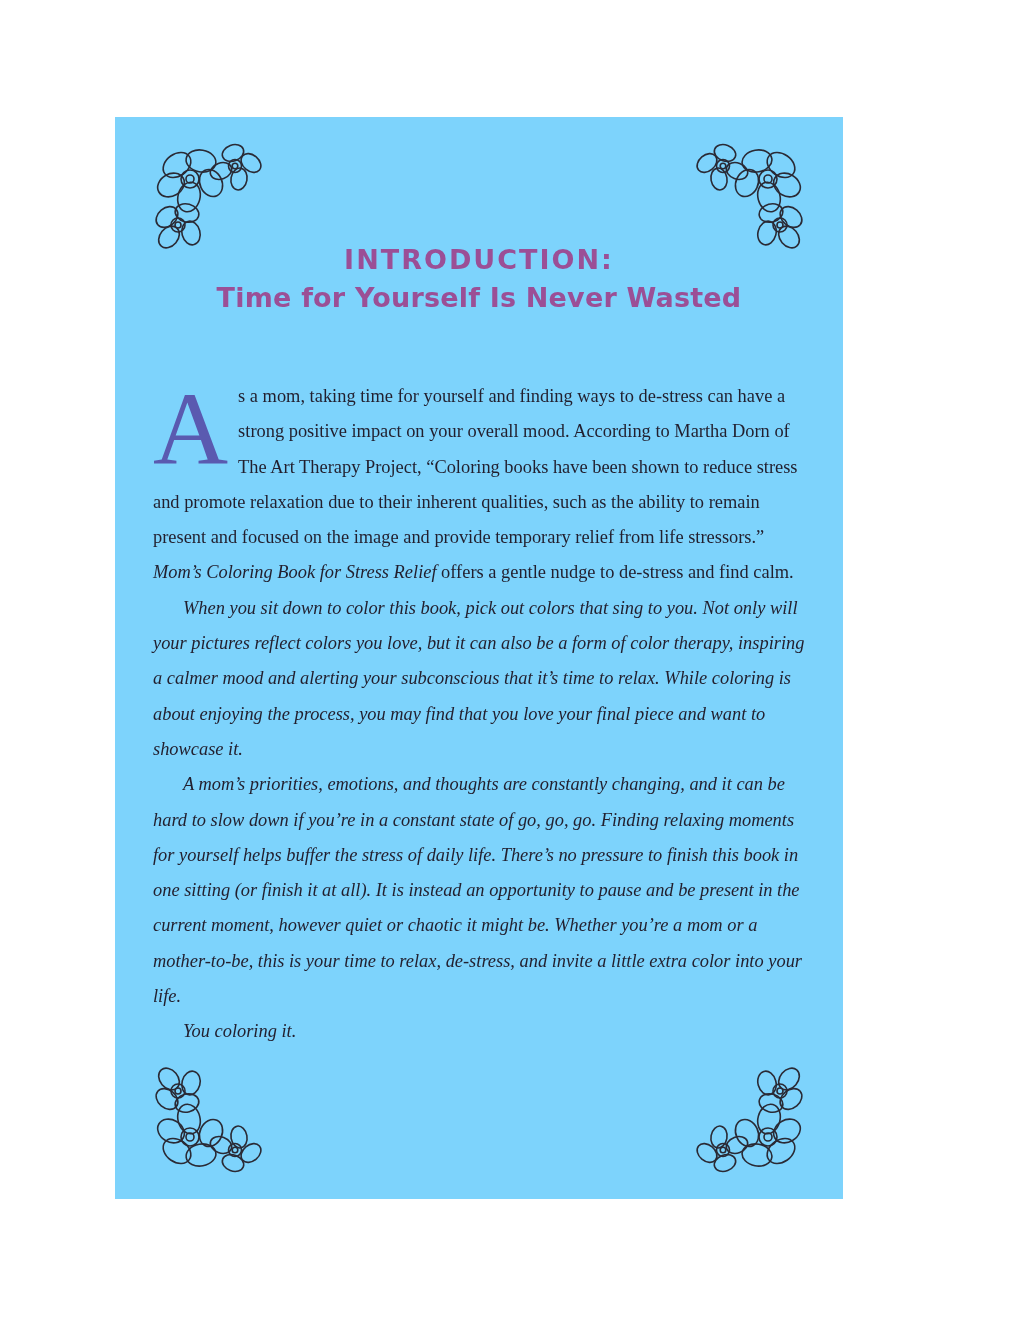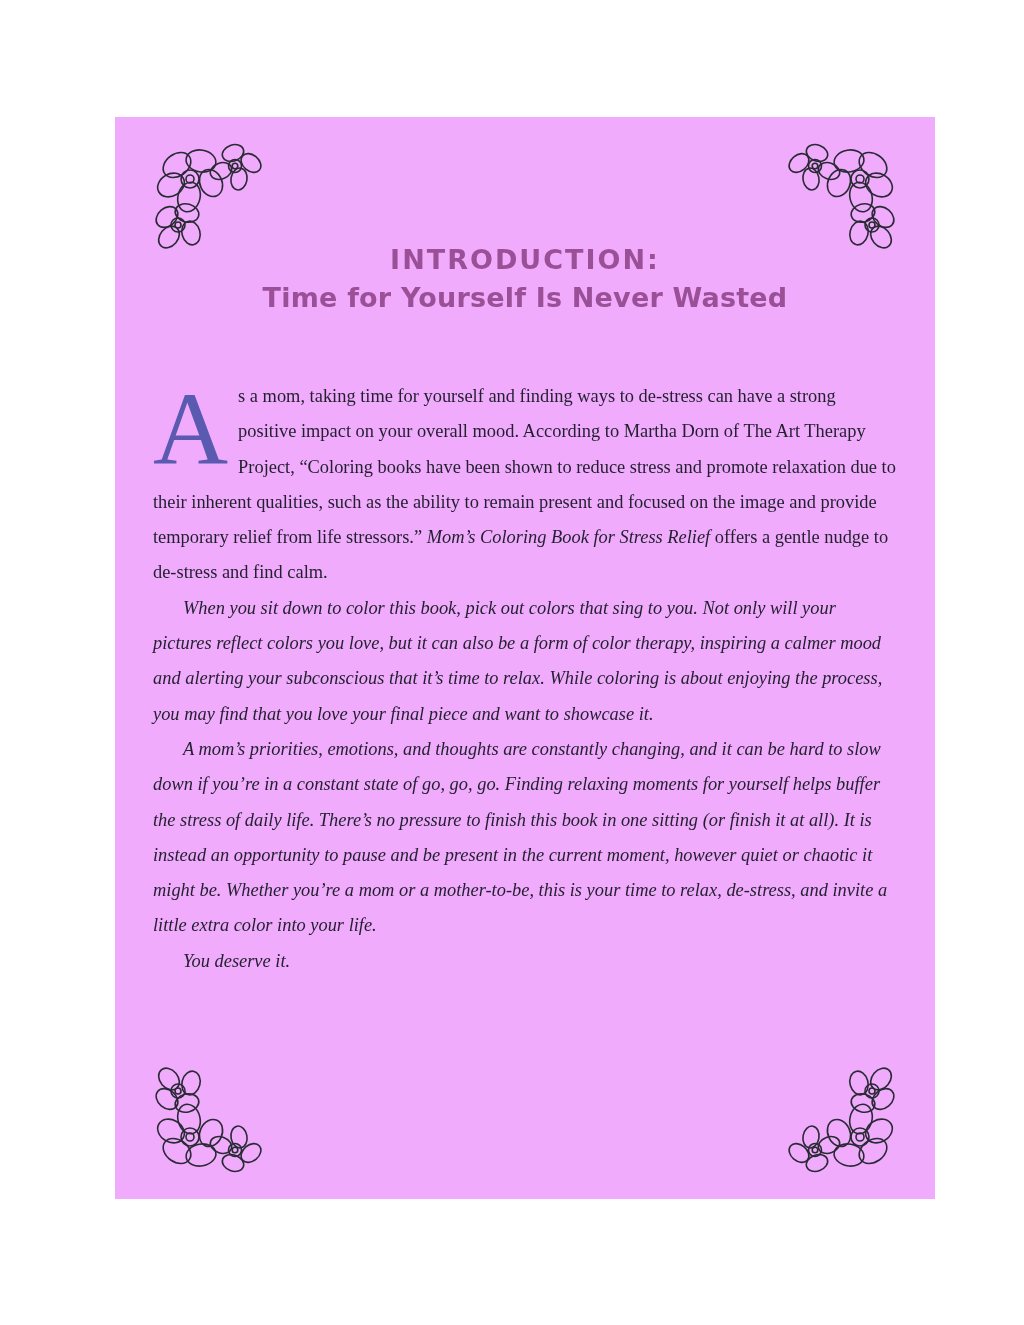--- a/index.html
+++ b/index.html
@@ -12,23 +12,23 @@
     height: 1325px;
     font-family: "Liberation Serif", serif;
     position: relative;
     overflow: hidden;
   }
 
   .page {
     position: absolute;
     left: 115px;
     top: 117px;
-    width: 820px;
+    width: 728px;
     height: 1082px;
-    background: #f0abfc;
+    background: #7dd3fc;
   }
 
   
   .ornament {
     position: absolute;
     width: 150px;
     height: 120px;
   }
   .orn-tl { left: 18px;  top: 18px; }
   .orn-tr { right: 18px; top: 18px; }
@@ -220,16 +220,16 @@
 
   <div class="heading">
     <div class="line1">INTRODUCTION:</div>
     <div class="line2">Time for Yourself Is Never Wasted</div>
   </div>
 
   <div class="body-copy">
     <p><span class="dropcap">A</span><span>s a mom, taking time for yourself and finding ways to de-stress can have a strong positive impact on your overall mood. According to Martha Dorn of The Art Therapy Project, “Coloring books have been shown to reduce stress and promote relaxation due to their inherent qualities, such as the ability to remain present and focused on the image and provide temporary relief from life stressors.” </span><span class="italic">Mom’s Coloring Book for Stress Relief</span><span> offers a gentle nudge to de-stress and find calm.</span></p>
     <p>When you sit down to color this book, pick out colors that sing to you. Not only will your pictures reflect colors you love, but it can also be a form of color therapy, inspiring a calmer mood and alerting your subconscious that it’s time to relax. While coloring is about enjoying the process, you may find that you love your final piece and want to showcase it.</p>
     <p>A mom’s priorities, emotions, and thoughts are constantly changing, and it can be hard to slow down if you’re in a constant state of go, go, go. Finding relaxing moments for yourself helps buffer the stress of daily life. There’s no pressure to finish this book in one sitting (or finish it at all). It is instead an opportunity to pause and be present in the current moment, however quiet or chaotic it might be.  Whether you’re a mom or a mother-to-be, this is your time to relax, de-stress, and invite a little extra color into your life.</p>
-    <p>You deserve it.</p>
+    <p>You coloring it.</p>
   </div>
 
 </div>
 
 </body></html>

